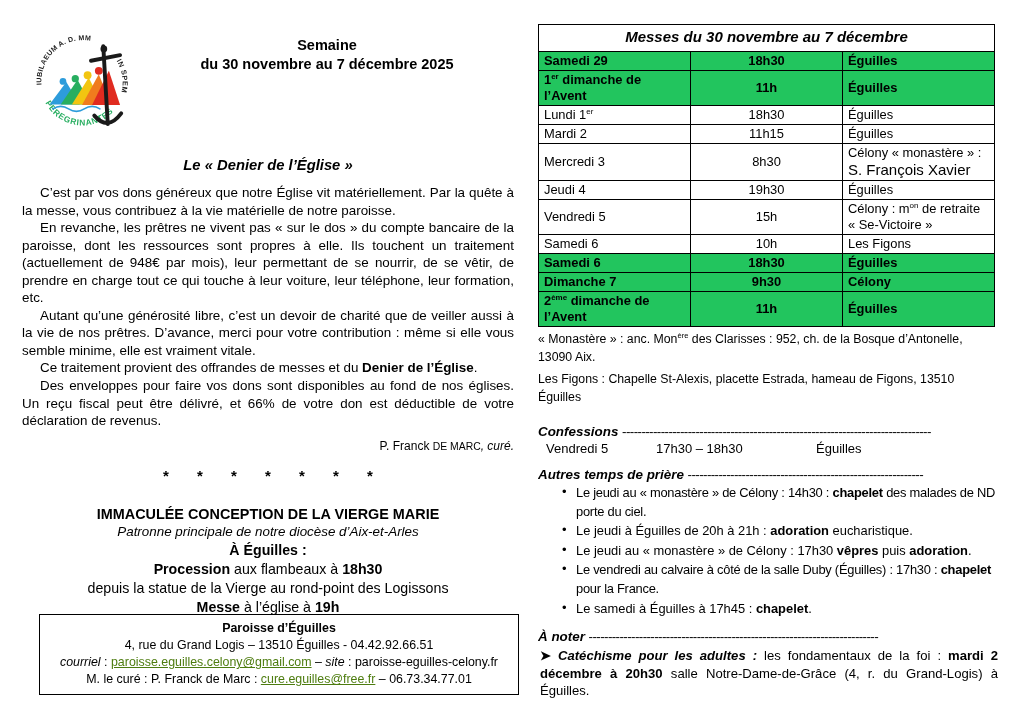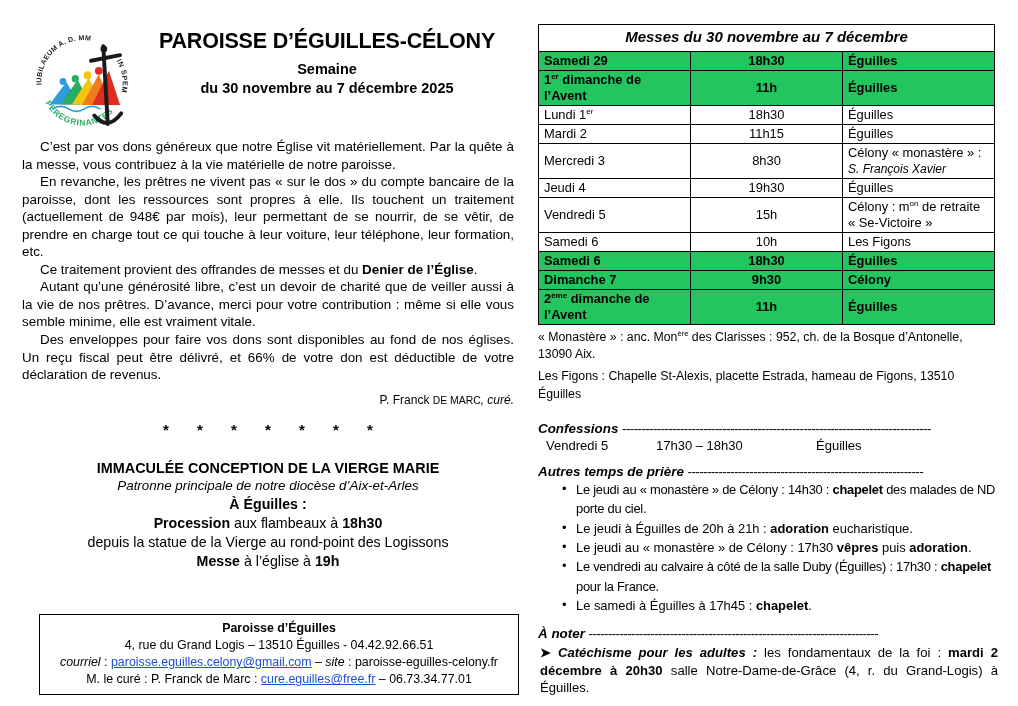--- a/index.html
+++ b/index.html
@@ -140,21 +140,21 @@
     border: 1.2px solid #000;
     padding: 5px 6px 6px 6px;
     text-align: center;
   }
   .fb-line {
     font-size: 12.4px;
     line-height: 1.38;
   }
   .fb-line.title { font-weight: bold; }
   .link {
-    color: #1d4ed8;
+    color: #4d7c0f;
     text-decoration: underline;
   }
 
   
   table.masses {
     border-collapse: collapse;
     width: 457px;
     table-layout: fixed;
   }
   table.masses td, table.masses th {
@@ -169,21 +169,21 @@
     font-size: 15px;
     font-weight: bold;
     font-style: italic;
     padding: 3px 0 4px 0;
   }
   .c-day  { width: 117px; }
   .c-time { width: 74px; text-align: center; }
   .c-place{ width: 266px; }
   tr.shaded td { background: #22c55e; font-weight: bold; }
   td.tc { text-align: center; }
-  .tiny-ital { font-size: 12px; font-style: italic; }
+  .tiny-ital { font-size: 15px; }
   sup { font-size: 0.62em; vertical-align: super; line-height: 0; }
 
   
   .note {
     font-size: 12.3px;
     line-height: 1.45;
     margin-top: 4px;
   }
   .sec-head {
     font-size: 13.4px;
@@ -275,34 +275,34 @@
           <circle cx="110" cy="88" r="7" fill="#f2c511"></circle>
           <circle cx="130" cy="80" r="7" fill="#e02b20"></circle>
 
           <path d="M 138,36 L 146,175" stroke="#1a1a1a" stroke-width="7" fill="none" stroke-linecap="round"></path>
           <path d="M 116,62 L 168,52" stroke="#1a1a1a" stroke-width="7" fill="none" stroke-linecap="round"></path>
           <path d="M 122,160 q 24,28 48,-4" stroke="#1a1a1a" stroke-width="7" fill="none" stroke-linecap="round"></path>
           <circle cx="139" cy="41" r="6" fill="#1a1a1a"></circle>
         </svg>
       </div>
       <div class="header-text">
-        <div class="parish-title">PAROISSE D’ÉGUILLES-CÉLONY</div>
         <div class="semaine">Semaine</div>
         <div class="week-range">du 30 novembre au 7 décembre 2025</div>
       </div>
     </div>
 
+    <div class="article-title">Le « Denier de l’Église »</div>
 
     <div class="body-text">
       <p>C’est par vos dons généreux que notre Église vit matériellement. Par la quête à la messe, vous contribuez à la vie matérielle de notre paroisse.</p>
       <p>En revanche, les prêtres ne vivent pas « sur le dos » du compte bancaire de la paroisse, dont les ressources sont propres à elle. Ils touchent un traitement (actuellement de 948€ par mois), leur permettant de se nourrir, de se vêtir, de prendre en charge tout ce qui touche à leur voiture, leur téléphone, leur formation, etc.</p>
+      <p>Autant qu’une générosité libre, c’est un devoir de charité que de veiller aussi à la vie de nos prêtres. D’avance, merci pour votre contribution : même si elle vous semble minime, elle est vraiment vitale.</p>
       <p>
         <span>Ce traitement provient des offrandes de messes et du </span><span class="bold">Denier de l’Église</span><span>.</span>
       </p>
-      <p>Autant qu’une générosité libre, c’est un devoir de charité que de veiller aussi à la vie de nos prêtres. D’avance, merci pour votre contribution : même si elle vous semble minime, elle est vraiment vitale.</p>
       <p>Des enveloppes pour faire vos dons sont disponibles au fond de nos églises. Un reçu fiscal peut être délivré, et 66% de votre don est déductible de votre déclaration de revenus.</p>
     </div>
 
     <div class="signature">
       <span>P. Franck </span><span class="smallcaps">DE MARC</span><span class="ital">, curé.</span>
     </div>
 
     <div class="stars">* * * * * * *</div>
 
     <div class="immac">

